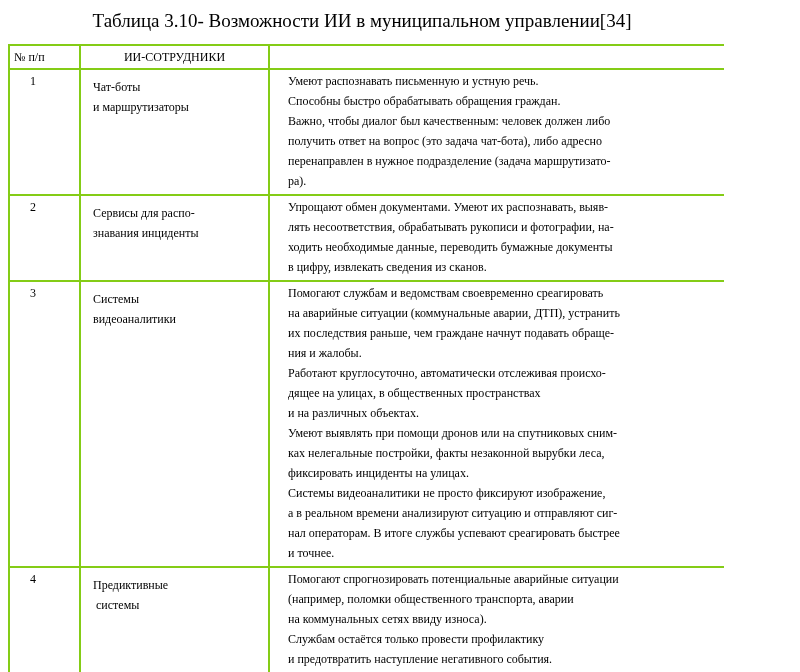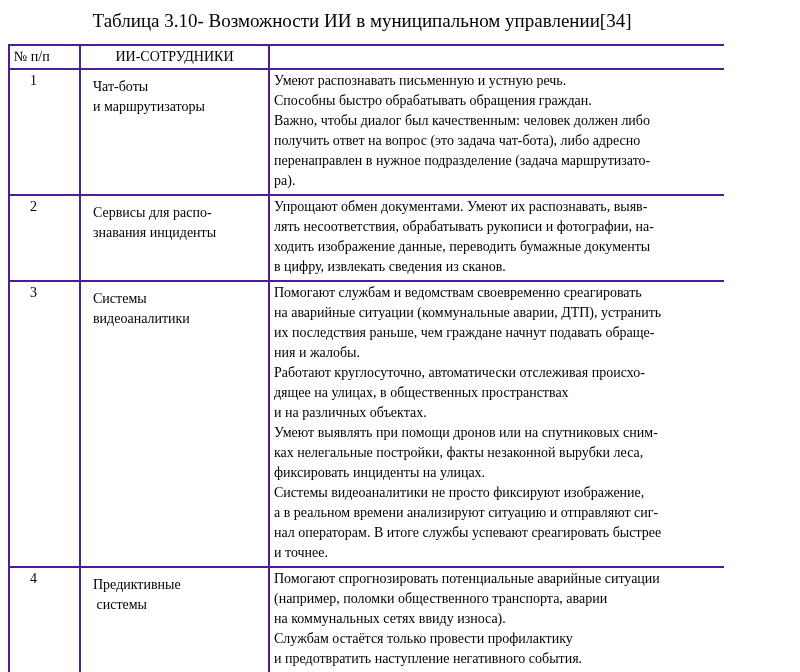--- a/index.html
+++ b/index.html
@@ -30,40 +30,40 @@
     border-collapse: collapse;
     table-layout: fixed;
     margin-left: 8px;
     width: 786px;
   }
   table.ai-table col.c-num { width: 71px; }
   table.ai-table col.c-emp { width: 189px; }
   table.ai-table col.c-res { width: 526px; }
   table.ai-table th,
   table.ai-table td {
-    border: 2px solid #4c1d95;
-    font-size: 14px;
+    border: 2px solid #84cc16;
+    font-size: 12px;
     line-height: 20px;
     font-weight: normal;
     vertical-align: top;
     box-sizing: border-box;
     white-space: pre-wrap;
     overflow: hidden;
   }
   table.ai-table th {
     height: 24px;
     vertical-align: middle;
     padding: 0 4px;
   }
   th.h-num { text-align: left; padding-left: 8px; white-space: nowrap; }
   th.h-emp { text-align: center; border-radius: 8px; }
   th.h-res { text-align: right; }
   td.cell-num  { padding: 1px 4px 3px 20px; }
   td.cell-emp  { padding: 7px 6px 3px 12px; }
-  td.cell-res  { padding: 1px 6px 3px 4px; }
+  td.cell-res  { padding: 1px 6px 3px 18px; }
 </style>
 </head>
 <body>
 
 <div class="page">
 
   <div class="doc-title">Таблица 3.10- Возможности ИИ в муниципальном управлении[34]</div>
 
   <table class="ai-table">
     <colgroup>
@@ -89,21 +89,21 @@
 получить ответ на вопрос (это задача чат-бота), либо адресно
 перенаправлен в нужное подразделение (задача маршрутизато-
 ра).</td>
       </tr>
       <tr>
         <td class="cell-num">2</td>
         <td class="cell-emp">Сервисы для распо-
 знавания инциденты</td>
         <td class="cell-res">Упрощают обмен документами. Умеют их распознавать, выяв-
 лять несоответствия, обрабатывать рукописи и фотографии, на-
-ходить изображение данные, переводить бумажные документы
+ходить необходимые данные, переводить бумажные документы
 в цифру, извлекать сведения из сканов.</td>
       </tr>
       <tr>
         <td class="cell-num">3</td>
         <td class="cell-emp">Системы
 видеоаналитики</td>
         <td class="cell-res">Помогают службам и ведомствам своевременно среагировать
 на аварийные ситуации (коммунальные аварии, ДТП), устранить
 их последствия раньше, чем граждане начнут подавать обраще-
 ния и жалобы.

